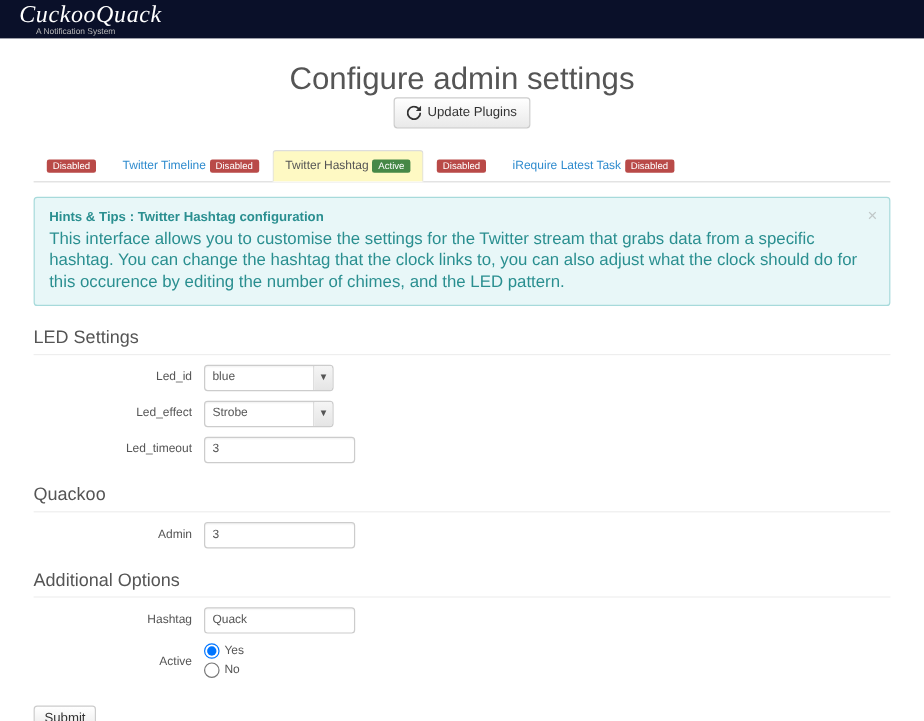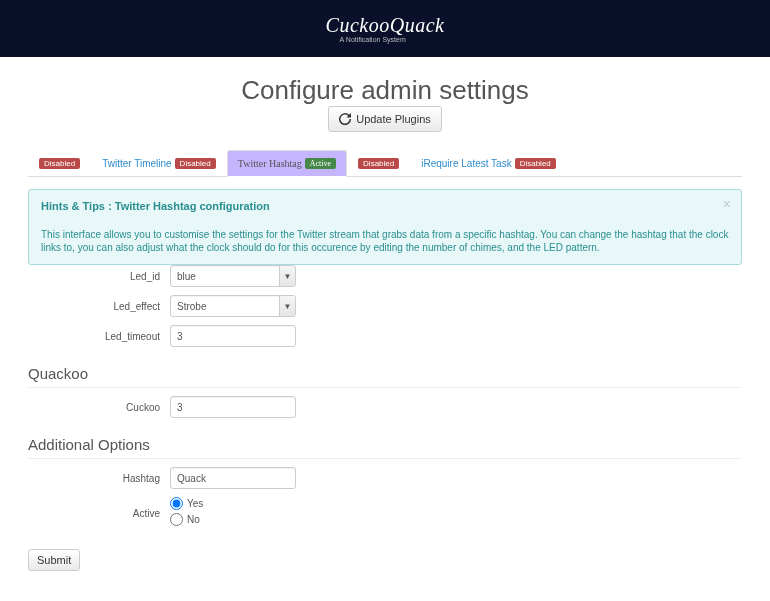--- a/index.html
+++ b/index.html
@@ -1,47 +1,47 @@
 <!DOCTYPE html>
 <html><head>
 <meta charset="utf-8">
 <style>
 * { margin: 0; padding: 0; box-sizing: border-box; }
 body { font-family: "Helvetica Neue", Helvetica, Arial, sans-serif; font-size: 12px; color: #555; background: #fff; width: 770px; }
-.navbar { background: #0a1029; height: 57px; display: flex; align-items: center; padding: 0 16px; justify-content: center; }
+.navbar { background: #0a1029; height: 32px; display: flex; align-items: center; padding: 0 16px; justify-content: space-between; }
 .brand { display: flex; flex-direction: column; line-height: 1; }
 .brand-name { font-family: "Brush Script MT", cursive; color: #fff; font-size: 20px; font-style: italic; letter-spacing: 0.5px; }
 .brand-tag { color: #bbb; font-size: 7px; margin-top: 1px; margin-left: 14px; }
 .nav-items { display: flex; gap: 0; position: relative; }
 .nav-item { color: #ccc; font-size: 10px; padding: 13px 10px; cursor: pointer; position: relative; }
 .nav-item.active { color: #fff; font-weight: bold; }
 .nav-item.active::after { content: ""; position: absolute; bottom: -1px; left: 50%; transform: translateX(-50%); width: 0; height: 0; border-left: 6px solid transparent; border-right: 6px solid transparent; border-bottom: 6px solid #fff; }
 .container { padding: 0 28px 28px 28px; }
 .page-header { display: flex; justify-content: space-between; align-items: center; margin-top: 18px; margin-bottom: 18px; flex-direction: column; }
 .page-title { font-size: 26px; font-weight: 300; color: #555; }
 .btn { display: inline-flex; align-items: center; gap: 5px; background: linear-gradient(#fff,#e9e9e9); border: 1px solid #ccc; border-radius: 3px; padding: 6px 10px; font-size: 11px; color: #333; cursor: pointer; }
 .btn-sm { padding: 4px 8px; font-size: 11px; }
 .refresh-icon { display: inline-block; width: 12px; height: 12px; }
 .refresh-icon svg { width: 12px; height: 12px; }
 .tabs { display: flex; border-bottom: 1px solid #ddd; }
 .tab { padding: 7px 10px; font-size: 10px; cursor: pointer; color: #2e8bce; border: 1px solid transparent; border-bottom: none; display: flex; align-items: center; gap: 3px; }
-.tab.active { color: #555; border: 1px solid #ddd; border-bottom: 1px solid #fff; margin-bottom: -1px; border-radius: 3px 3px 0 0; background: #c4b5fd; font-family: Liberation Serif, serif; }
+.tab.active { color: #555; border: 1px solid #ddd; border-bottom: 1px solid #fff; margin-bottom: -1px; border-radius: 3px 3px 0 0; background: #fef9c3; }
 .badge { font-size: 8px; padding: 1px 5px; border-radius: 2px; color: #fff; }
 .badge-red { background: #b94a48; }
 .badge-green { background: #468847; }
 .alert { border: 1px solid #a7dadb; background: #e8f7f8; border-radius: 3px; padding: 10px 12px; margin-top: 12px; position: relative; }
 .alert-title { color: #2a8f90; font-size: 11px; font-weight: bold; }
-.alert-body { color: #2a8f90; font-size: 10px; margin-top: 16px; line-height: 1.3; }
+.alert-body { color: #2a8f90; font-size: 14px; margin-top: 2px; line-height: 1.3; }
 .alert-close { position: absolute; top: 6px; right: 10px; color: #999; font-size: 14px; cursor: pointer; opacity: 0.5; }
 .section-title { font-size: 15px; font-weight: 400; color: #555; margin-top: 18px; margin-bottom: 8px; border-bottom: 1px solid #eee; padding-bottom: 5px; }
 .form-row { display: flex; align-items: center; margin-bottom: 8px; }
 .form-label { width: 142px; text-align: right; padding-right: 10px; font-size: 10px; color: #555; }
 .form-control { height: 22px; border: 1px solid #ccc; border-radius: 3px; padding: 2px 6px; font-size: 10px; color: #555; background: #fff; box-shadow: inset 0 1px 1px rgba(0,0,0,0.05); }
 .select-wrap { position: relative; display: inline-block; }
-.select-wrap .form-control { width: 126px; padding-right: 8px; }
+.select-wrap .form-control { width: 108px; padding-right: 8px; }
 .select-arrow { position: absolute; right: 1px; top: 1px; bottom: 1px; width: 16px; background: linear-gradient(#f5f5f5,#e5e5e5); border-left: 1px solid #ccc; display: flex; align-items: center; justify-content: center; font-size: 8px; color: #555; pointer-events: none; border-radius: 0 2px 2px 0; }
 .input-text { width: 126px; }
 .radio-group { font-size: 10px; }
 .radio-row { display: flex; align-items: center; gap: 4px; margin-bottom: 3px; }
 .radio-row input { margin: 0; }
 .submit-btn { margin-top: 12px; }
 </style>
 </head>
 <body>
 
@@ -85,20 +85,21 @@
       <span class="badge badge-red">Disabled</span>
     </div>
   </div>
 
   <div class="alert">
     <span class="alert-close">×</span>
     <div class="alert-title">Hints &amp; Tips : Twitter Hashtag configuration</div>
     <div class="alert-body">This interface allows you to customise the settings for the Twitter stream that grabs data from a specific hashtag. You can change the hashtag that the clock links to, you can also adjust what the clock should do for this occurence by editing the number of chimes, and the LED pattern.</div>
   </div>
 
+  <h2 class="section-title">LED Settings</h2>
   <div class="form-row">
     <label class="form-label">Led_id</label>
     <div class="select-wrap">
       <input class="form-control" readonly="" value="blue" style="">
       <span class="select-arrow">▼</span>
     </div>
   </div>
   <div class="form-row">
     <label class="form-label">Led_effect</label>
     <div class="select-wrap">
@@ -106,21 +107,21 @@
       <span class="select-arrow">▼</span>
     </div>
   </div>
   <div class="form-row">
     <label class="form-label">Led_timeout</label>
     <input class="form-control input-text" value="3" style="">
   </div>
 
   <h2 class="section-title">Quackoo</h2>
   <div class="form-row">
-    <label class="form-label">Cuckoo</label>
+    <label class="form-label">Admin</label>
     <input class="form-control input-text" value="3" style="">
   </div>
 
   <h2 class="section-title">Additional Options</h2>
   <div class="form-row">
     <label class="form-label">Hashtag</label>
     <input class="form-control input-text" value="Quack" style="">
   </div>
   <div class="form-row">
     <label class="form-label">Active</label>

